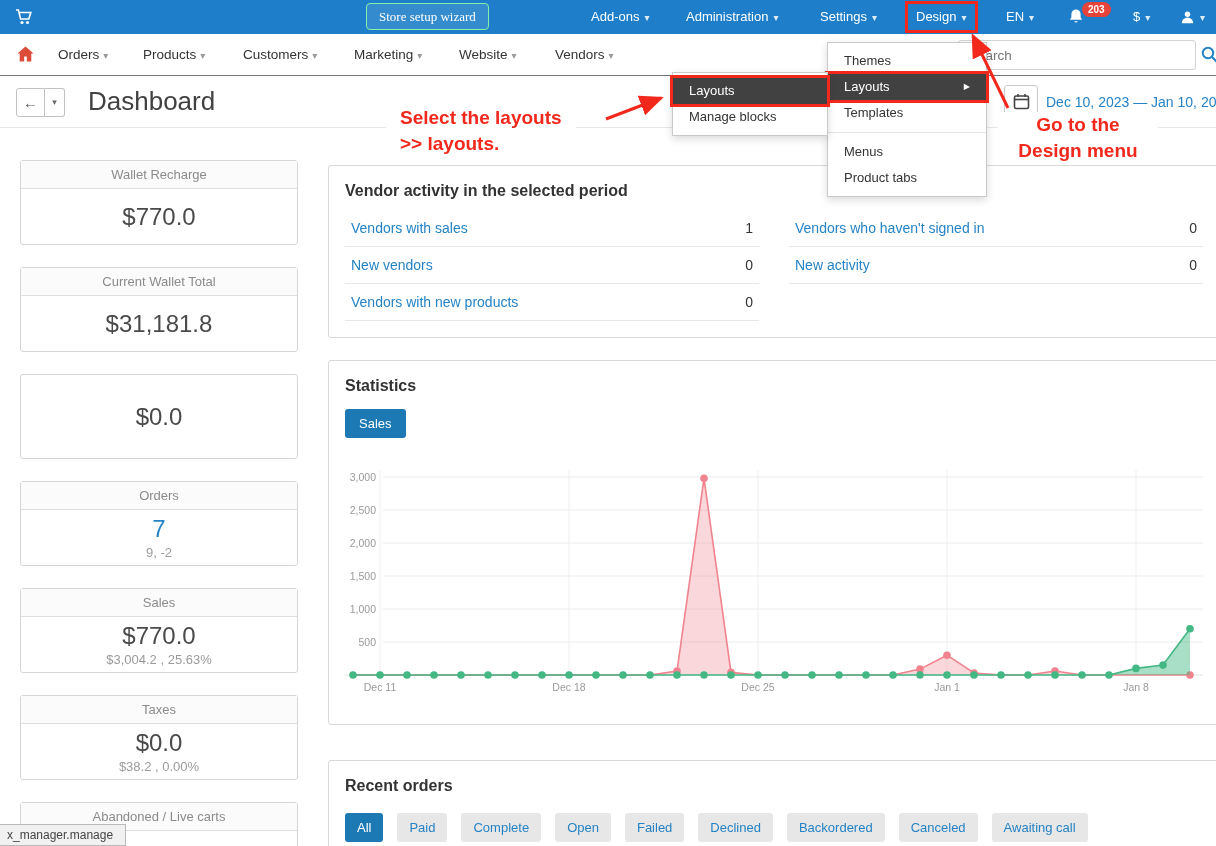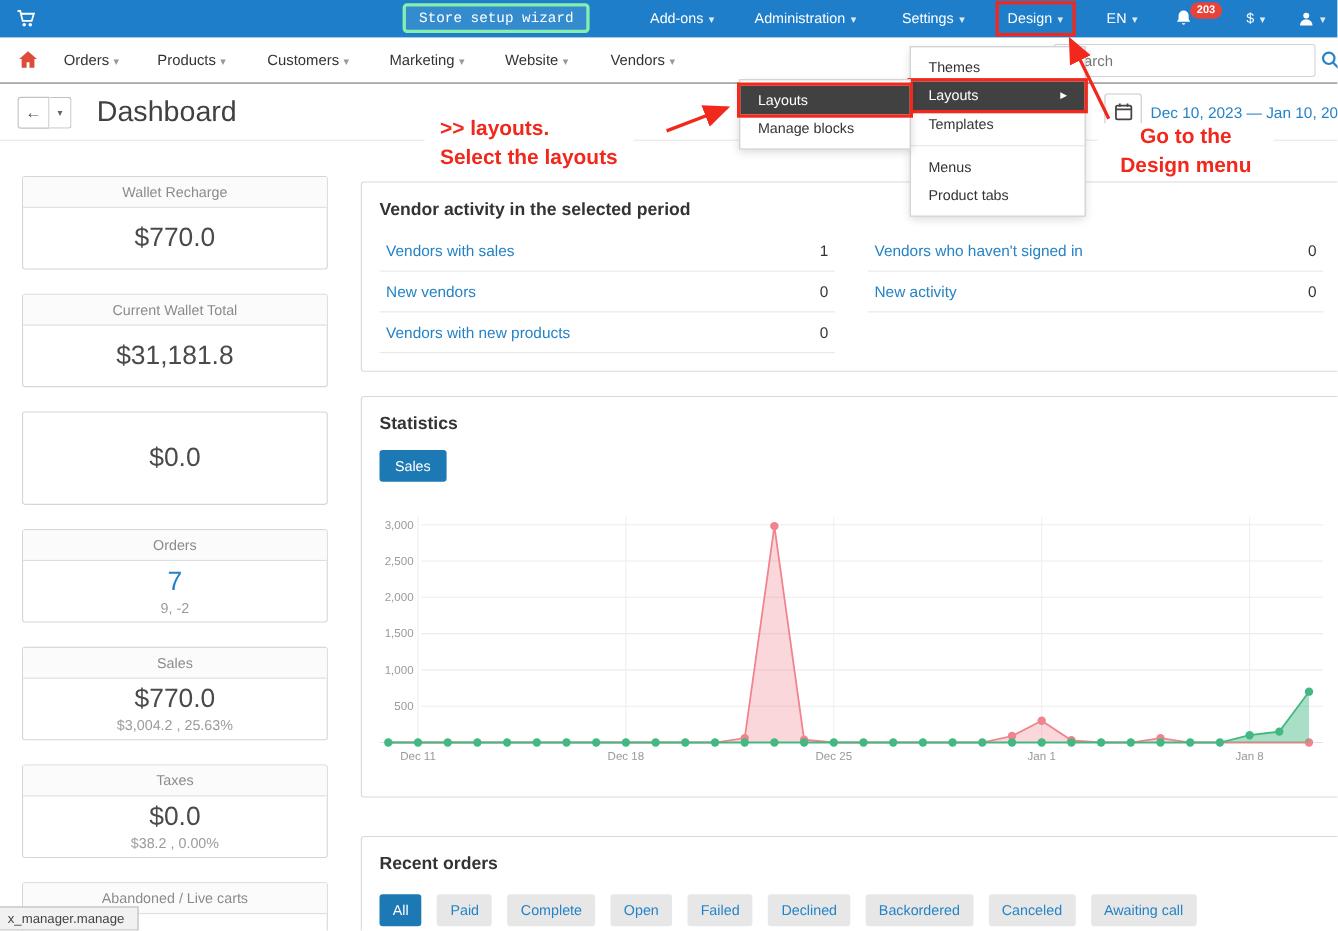--- a/index.html
+++ b/index.html
@@ -2,21 +2,21 @@
 <html><head>
 <meta charset="utf-8">
 <style>
   *{margin:0;padding:0;box-sizing:border-box}
   html,body{width:1216px;height:846px;overflow:hidden;position:relative;background:#fff;
     font-family:"Liberation Sans",sans-serif}
   
   .topbar{position:absolute;left:0;top:0;width:1216px;height:34px;background:#1e7ec9;z-index:10}
   .store-icon{position:absolute;left:14px;top:7px;cursor:pointer}
   .wizard-btn{position:absolute;left:366px;top:3px;height:27px;padding:0 12px;background:rgba(255,255,255,.10);
-    border:3px solid #86efac;border-radius:4px;color:#fff;font-size:13px;cursor:pointer;font-family:Liberation Mono, monospace}
+    border:1px solid #86efac;border-radius:4px;color:#fff;font-size:13px;cursor:pointer;font-family:Liberation Serif, serif}
   .tb-item{position:absolute;top:0;height:34px;line-height:34px;color:#fff;font-size:13px;cursor:pointer;white-space:nowrap}
   .tb-item .caret{font-size:10px;margin-left:5px;opacity:.85}
   .tb-boxed{top:4px;height:26px;line-height:26px;padding:0 8px;outline:3px solid #f2281c}
   .tb-bell{position:absolute;left:1068px;top:8px;cursor:pointer}
   .tb-badge{position:absolute;left:1082px;top:2px;background:#e8433a;color:#fff;font-size:10px;font-weight:bold;
     padding:2px 6px;border-radius:9px;z-index:11}
   
   .navbar{position:absolute;left:0;top:34px;width:1216px;height:42px;background:#fff;border-bottom:1px solid #737373;z-index:5}
   .nav-home{position:absolute;left:16px;top:11px;cursor:pointer}
   .nav-item{position:absolute;top:0;height:42px;line-height:42px;font-size:13.5px;color:#333;cursor:pointer;white-space:nowrap}
@@ -342,22 +342,22 @@
     <div class="dd-item">
       <span>Product tabs</span>
     </div>
   </div>
 <div class="dropdown" id="layouts-sub">
     <div class="dd-item dd-active dd-outline">Layouts</div>
     <div class="dd-item">Manage blocks</div>
   </div>
 
 <div class="annot" id="annot-left">
+  <div>Select the layouts</div>
   <div>&gt;&gt; layouts.</div>
-  <div>Select the layouts</div>
 </div>
 <div class="annot" id="annot-right">
   <div>Go to the</div>
   <div>Design menu</div>
 </div>
 <svg id="annot-overlay" width="1216" height="846">
   <defs>
     <marker id="arrh" markerWidth="10" markerHeight="8" refX="7" refY="3.5" orient="auto">
       <polygon points="0 0, 8 3.5, 0 7" fill="#f2281c"></polygon>
     </marker>

